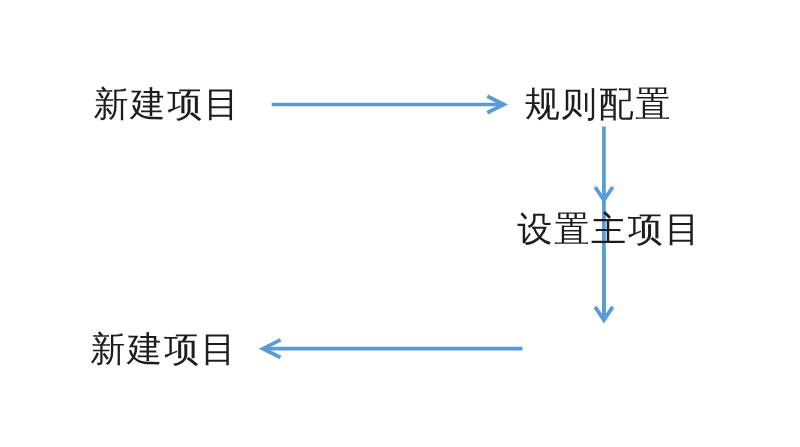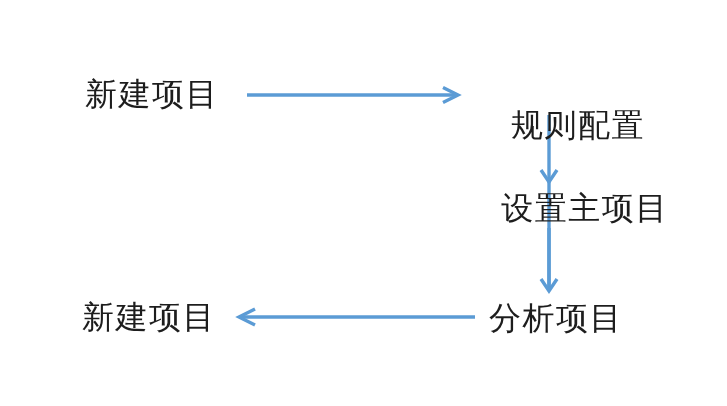--- a/index.html
+++ b/index.html
@@ -35,22 +35,22 @@
     align-items: center;
     justify-content: center;
     font-size: 32px;
     line-height: 1;
     letter-spacing: 1.5px;
     color: #1d1d1d;
     white-space: nowrap;
     font-weight: 400;
   }
   .node-new-project     { left: 83px;  top: 75px;  width: 138px; height: 38px; }
-  .node-rule-config     { left: 502px; top: 75px;  width: 152px; height: 38px; margin-top: 31px; }
-  .node-set-main-project{ left: 491px; top: 189px; width: 188px; height: 38px; }
+  .node-rule-config     { left: 468px; top: 75px;  width: 152px; height: 38px; }
+  .node-set-main-project{ left: 460px; top: 189px; width: 188px; height: 38px; }
   .node-analyze-project { left: 479px; top: 299px; width: 154px; height: 38px; }
   .node-analysis-report { left: 79px;  top: 298px; width: 140px; height: 38px; }
 </style>
 </head>
 <body>
 
 <div class="canvas">
 
   <svg class="arrows-layer" viewBox="0 0 727 406" xmlns="http://www.w3.org/2000/svg">
     <g stroke="#5b9bd5">
@@ -70,17 +70,16 @@
       <polyline points="255,309 239,317 255,325"></polyline>
     </g>
   </svg>
 
   <div class="node node-new-project">新建项目</div>
 
   <div class="node node-rule-config">规则配置</div>
 
   <div class="node node-set-main-project">设置主项目</div>
 
-  <div class="node node-analyze-project">分析项目</div>
 
   <div class="node node-analysis-report">新建项目</div>
 
 </div>
 
 </body></html>

